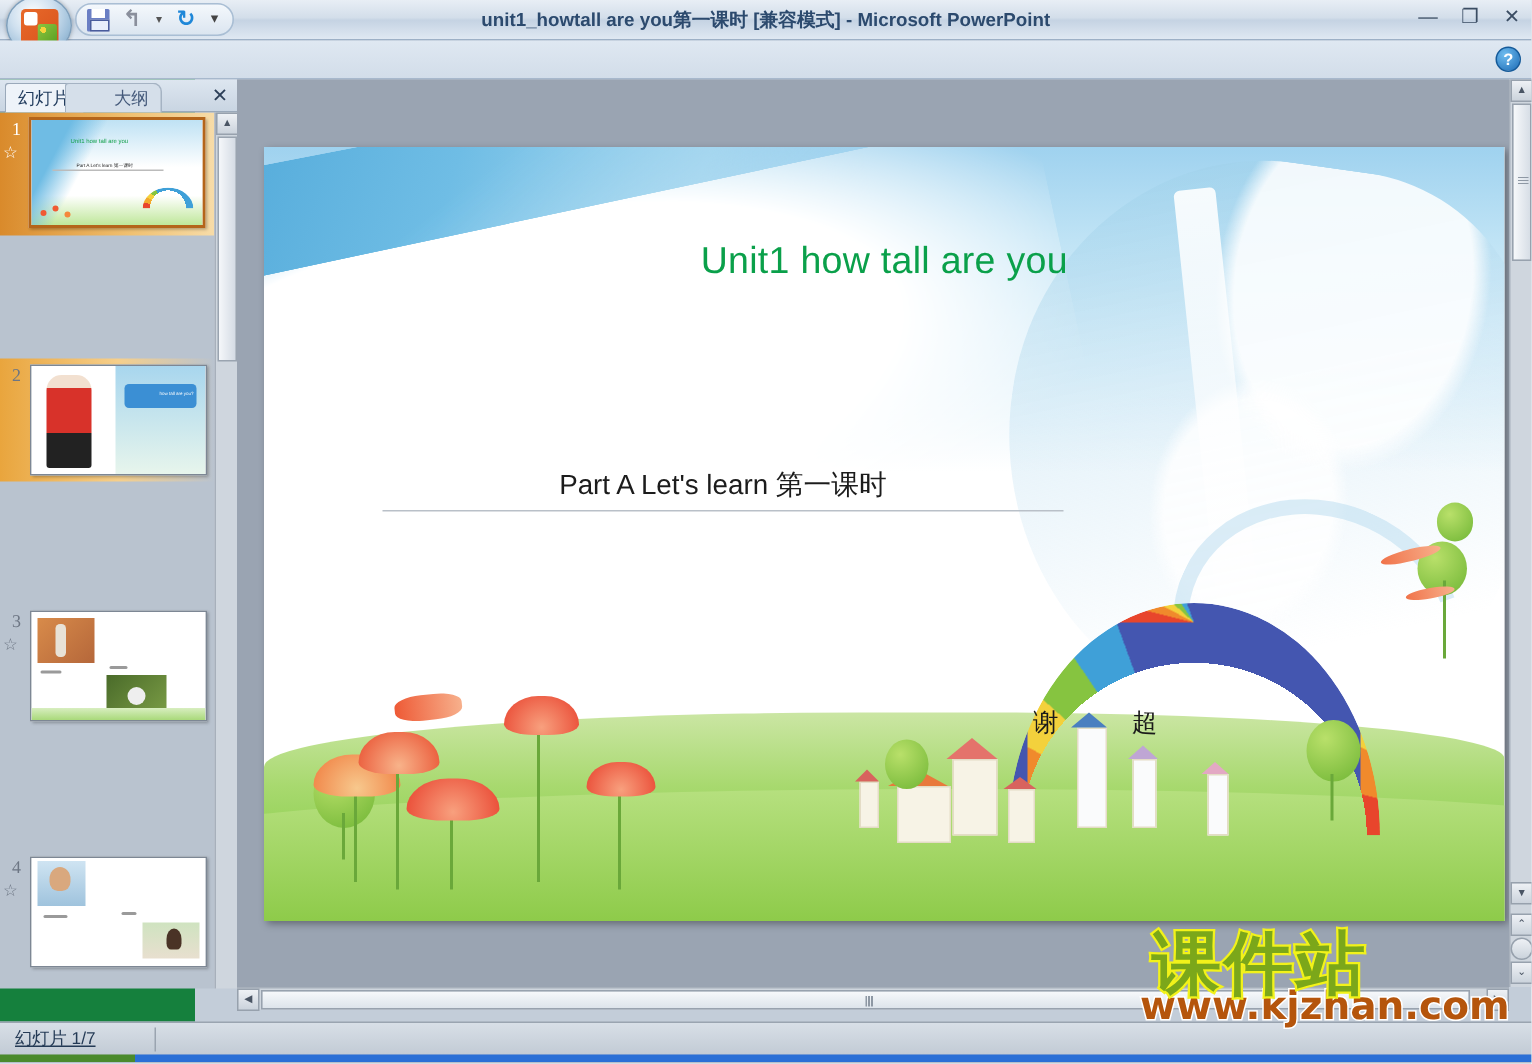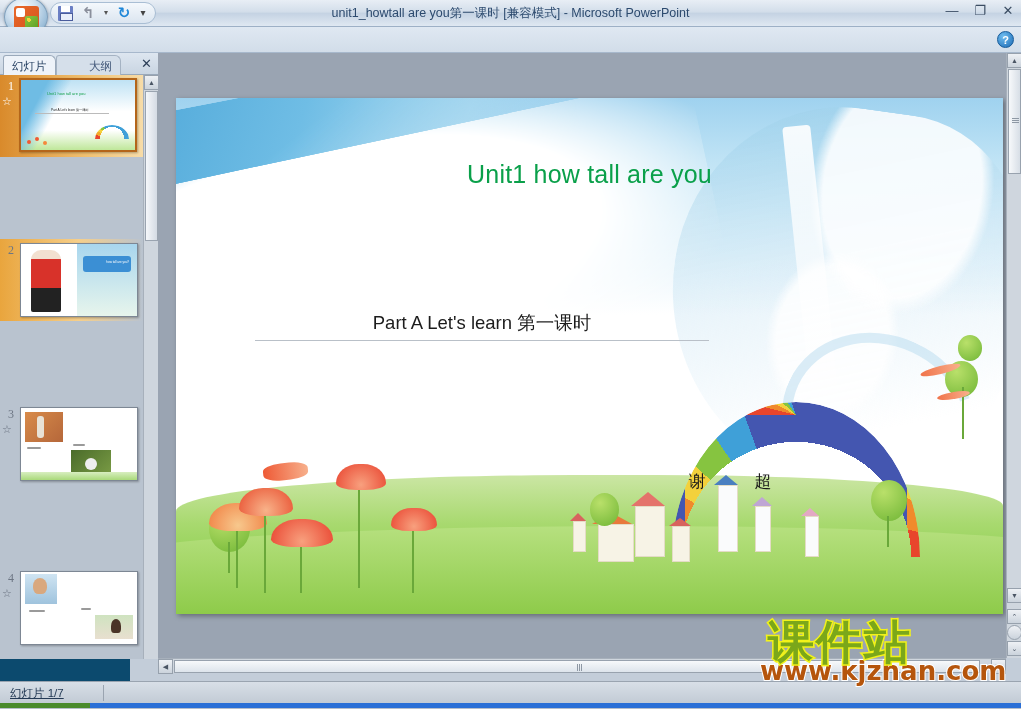--- a/index.html
+++ b/index.html
@@ -13,20 +13,21 @@
   
   #titlebar {
     position: absolute; left: 0; top: 0; width: 1021px; height: 27px;
     background: linear-gradient(to bottom, #e8eef5 0%, #d3deea 45%, #c5d3e3 52%, #dfe8f2 100%);
     border-bottom: 1px solid #9db0c6;
   }
   #title-text {
     position: absolute; left: 0; top: 0; width: 1021px; height: 27px;
     line-height: 27px; text-align: center; font-size: 12.5px; color: #2c4a6e;
     white-space: nowrap;
+    font-weight: bold;
   }
   #office-orb {
     position: absolute; left: 4px; top: -3px; width: 44px; height: 40px;
     border-radius: 50%;
     background: radial-gradient(circle at 40% 30%, #fdfefe 0%, #cfe0ef 40%, #9fc0da 70%, #6d96b8 100%);
     border: 1px solid #7f9fbb;
     box-shadow: 0 0 3px rgba(0,0,0,.3);
   }
   #office-orb .glyph {
     position: absolute; left: 9px; top: 8px; width: 25px; height: 24px;
@@ -83,34 +84,34 @@
   #help-btn {
     position:absolute; right:7px; top:4px; width:17px; height:17px; border-radius:50%;
     background: radial-gradient(circle at 35% 30%, #6fbdf0, #1d6bb5);
     color:#fff; font-size:11px; font-weight:bold; text-align:center; line-height:17px;
     border:1px solid #155a99;
   }
 
   
   #leftpanel {
     position:absolute; left:0; top:53px; width:130px; height:628px;
-    background:#0c4a6e;
+    background:#15803d;
   }
   #panel-tabs {
     position:absolute; left:0; top:0; width:158px; height:22px;
     background: linear-gradient(to bottom,#dde6f0,#c9d5e2);
     border-bottom:1px solid #9aa9ba;
   }
   .ptab {
     position:absolute; top:2px; height:20px; line-height:20px; font-size:11.5px;
     color:#1f3a5c; padding:0 8px; cursor:default;
   }
   .ptab.active { left:3px; background:#eef3f9; border:1px solid #9aa9ba; border-bottom:none;
                  border-radius:3px 6px 0 0; }
-  .ptab.inactive { left:56px; background:#d5dfea; border:1px solid #a5b3c3; border-bottom:none;
+  .ptab.inactive { left:43px; background:#d5dfea; border:1px solid #a5b3c3; border-bottom:none;
                    border-radius:3px 6px 0 0; color:#44597a;padding-left:32px;}
   #panel-close { position:absolute; right:6px; top:3px; font-size:13px; color:#2b3e57; cursor:default; }
 
   #thumbs {
     position:absolute; left:0; top:22px; width:143px; height:584px;
     background:#b9c3cf; overflow:hidden;
   }
   .thumb-row { position:relative; width:143px; height:82px; }
   .thumb-num {
     position:absolute; left:3px; top:4px; width:16px; font-size:12px; color:#6d7684;

